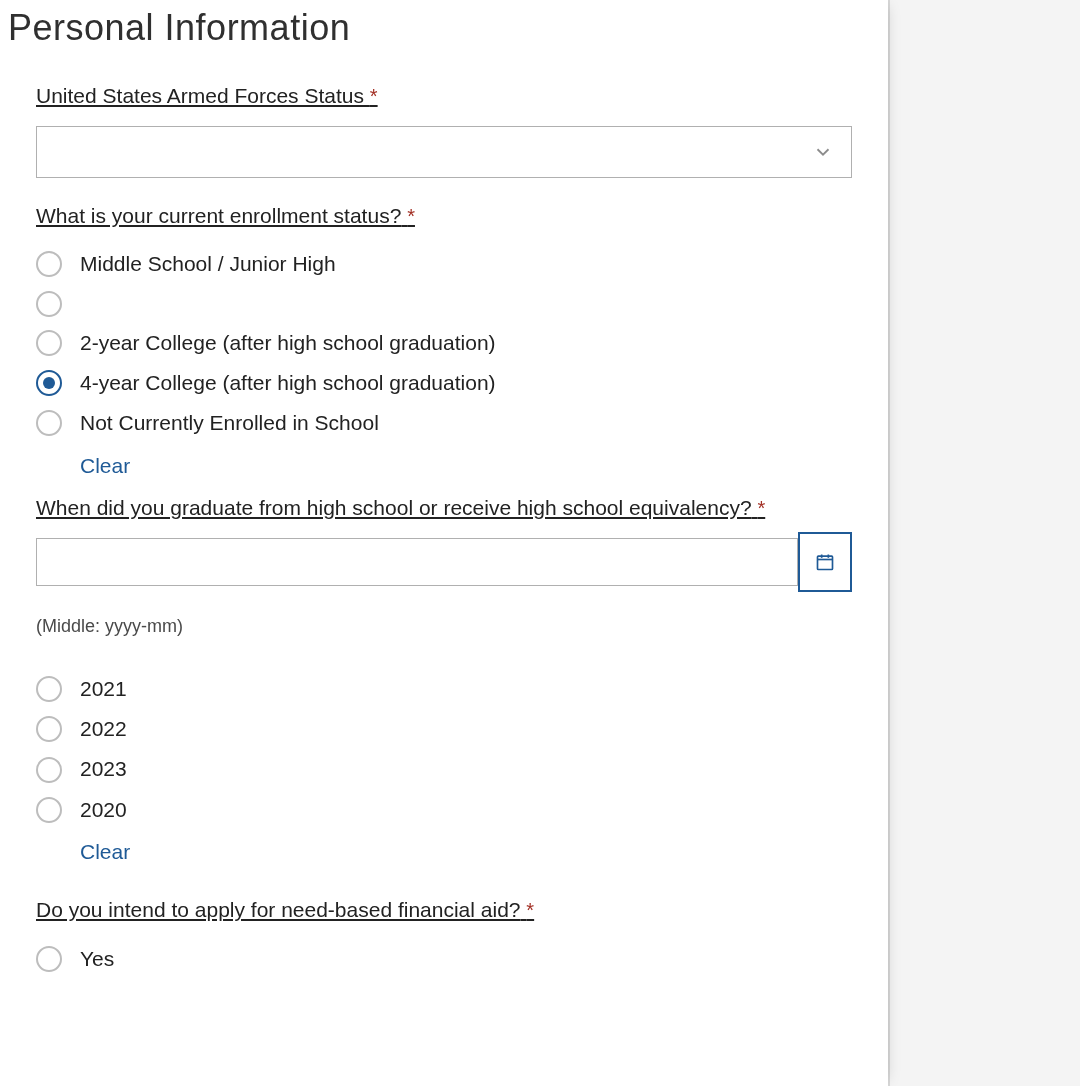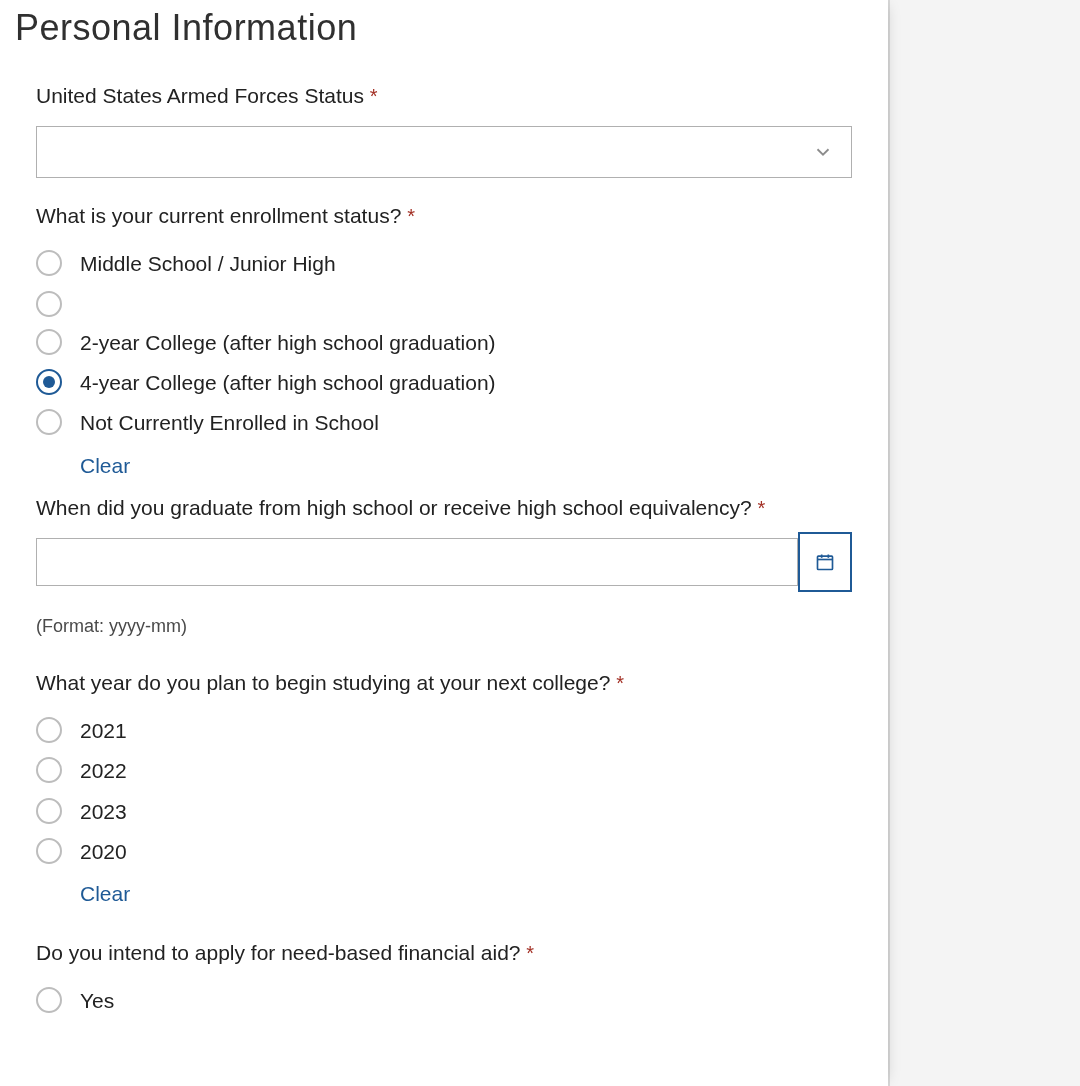--- a/index.html
+++ b/index.html
@@ -33,39 +33,40 @@
     flex:0 0 190px;
   }
   .main{
     flex:1 1 auto;
     position:relative;
     background:#fff;
     box-shadow: 4px 0 14px -6px rgba(0,0,0,0.18);
     min-width:0;
   }
   header.banner{
-    padding:0 20px 14px 15px;
+    padding:0 20px 14px 8px;
     border-bottom:1px solid transparent;
   }
   header.banner h1{
     margin:0;
     padding:4px 0 0 0;
     font-weight:300;
     font-size:36px;
     letter-spacing:0.5px;
     color:#303030;
   }
   .form{
     padding:8px 36px 40px 36px;
   }
   .field{margin-top:20px;}
   .field:first-child{margin-top:6px;}
   .q-label{
     font-size:21px;
     color:var(--label);
+    text-decoration:underline;
   }
   .req{color:var(--req);font-size:20px;}
   .select-wrap{
     margin-top:16px;
     position:relative;
   }
   .select{
     width:100%;
     height:52px;
     border:1px solid var(--border);
@@ -80,21 +81,21 @@
   .select-caret{
     position:absolute;
     right:18px;top:50%;transform:translateY(-50%);
     width:22px;height:22px;
     pointer-events:none;
     color:#8c8c8c;
   }
   .select-caret svg{width:100%;height:100%;display:block;}
   .radio-group{margin-top:14px;}
   .radio-row{
-    display:flex;
+    display:flex;align-items:center;
     gap:18px;
     padding:6px 0;
   }
   .radio{
     width:26px;height:26px;flex:0 0 26px;
     border:2.5px solid var(--radio-border);
     border-radius:50%;
     background:#fff;
     position:relative;
     box-sizing:border-box;
@@ -224,28 +225,24 @@
                 <line x1="7" y1="13" x2="7" y2="13"></line>
                 <line x1="12" y1="13" x2="12" y2="13"></line>
                 <line x1="17" y1="13" x2="17" y2="13"></line>
                 <line x1="7" y1="17" x2="7" y2="17"></line>
                 <line x1="12" y1="17" x2="12" y2="17"></line>
                 <line x1="17" y1="17" x2="17" y2="17"></line>
               </svg>
             </span>
           </div>
         </div>
-        <div class="hint">(Format: yyyy-mm)</div>
+        <div class="hint">(Middle: yyyy-mm)</div>
       </div>
 
       <div class="field" style="margin-top:30px;">
-        <div class="q-label">
-          <span>What year do you plan to begin studying at your next college?</span>
-          <span class="req">*</span>
-        </div>
         <div class="radio-group">
             <div class="radio-row">
               <span class="radio" role="radio" tabindex="0"></span>
               <span class="radio-label">2021</span>
             </div>
             <div class="radio-row">
               <span class="radio" role="radio" tabindex="0"></span>
               <span class="radio-label">2022</span>
             </div>
             <div class="radio-row">

